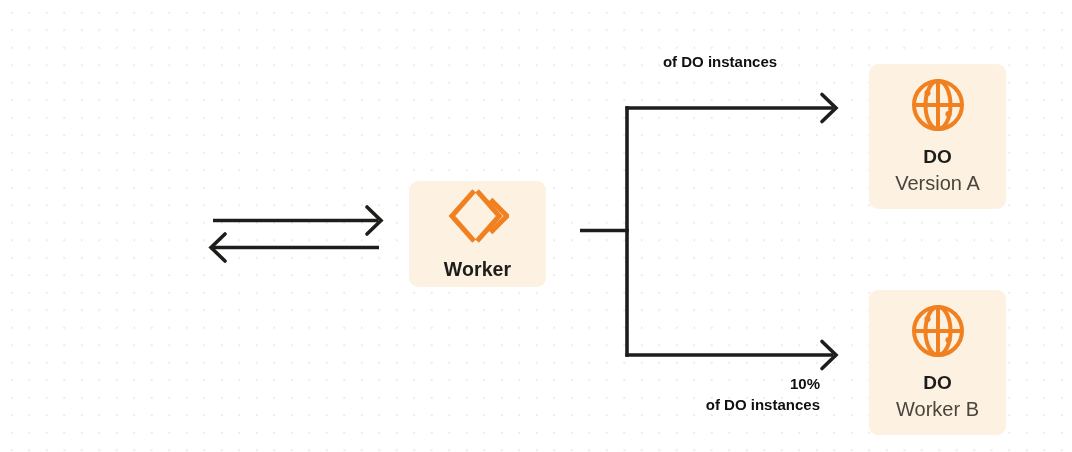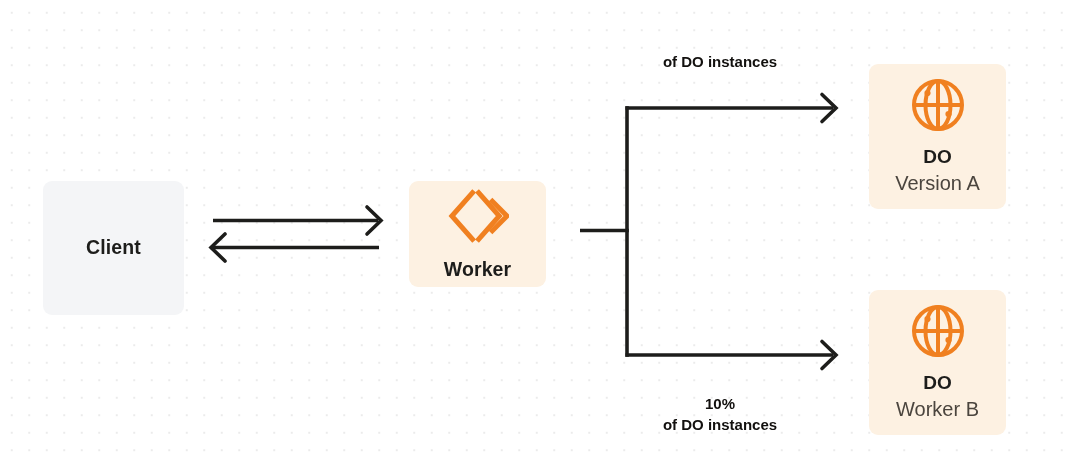--- a/index.html
+++ b/index.html
@@ -121,22 +121,23 @@
     line-height: 1.38;
     white-space: nowrap;
   }
   .edge-label-top {
     left: 620px;
     top: 52px;
     width: 200px;
   }
   .edge-label-bottom {
     left: 620px;
-    top: 394px;
+    top: 374px;
     width: 200px;
+    text-align: right;
   }
   .edge-label .pct {
     display: block;
   }
   .edge-label .desc {
     display: block;
   }
 </style>
 </head>
 <body>
@@ -176,23 +177,20 @@
 
   <div class="edge-label edge-label-top">
     <span class="desc">of DO instances</span>
   </div>
 
   <div class="edge-label edge-label-bottom">
     <span class="pct">10%</span>
     <span class="desc">of DO instances</span>
   </div>
 
-  <div class="node node-client">
-    <span class="node-title node-title-client">Client</span>
-  </div>
 
   <div class="node node-worker">
     <span>
       <svg class="icon-worker" viewBox="0 0 64 60" xmlns="http://www.w3.org/2000/svg">
 
         <polyline points="28,4 5,30 28,56" fill="none" stroke="#f08020" stroke-width="5.2" stroke-linecap="butt" stroke-linejoin="miter"></polyline>
 
         <polyline points="31,4 54,30 31,56" fill="none" stroke="#f08020" stroke-width="5.2" stroke-linecap="butt" stroke-linejoin="miter"></polyline>
 
         <polyline points="45,13 62,30 45,47" fill="none" stroke="#f08020" stroke-width="5.2" stroke-linecap="butt" stroke-linejoin="miter"></polyline>

